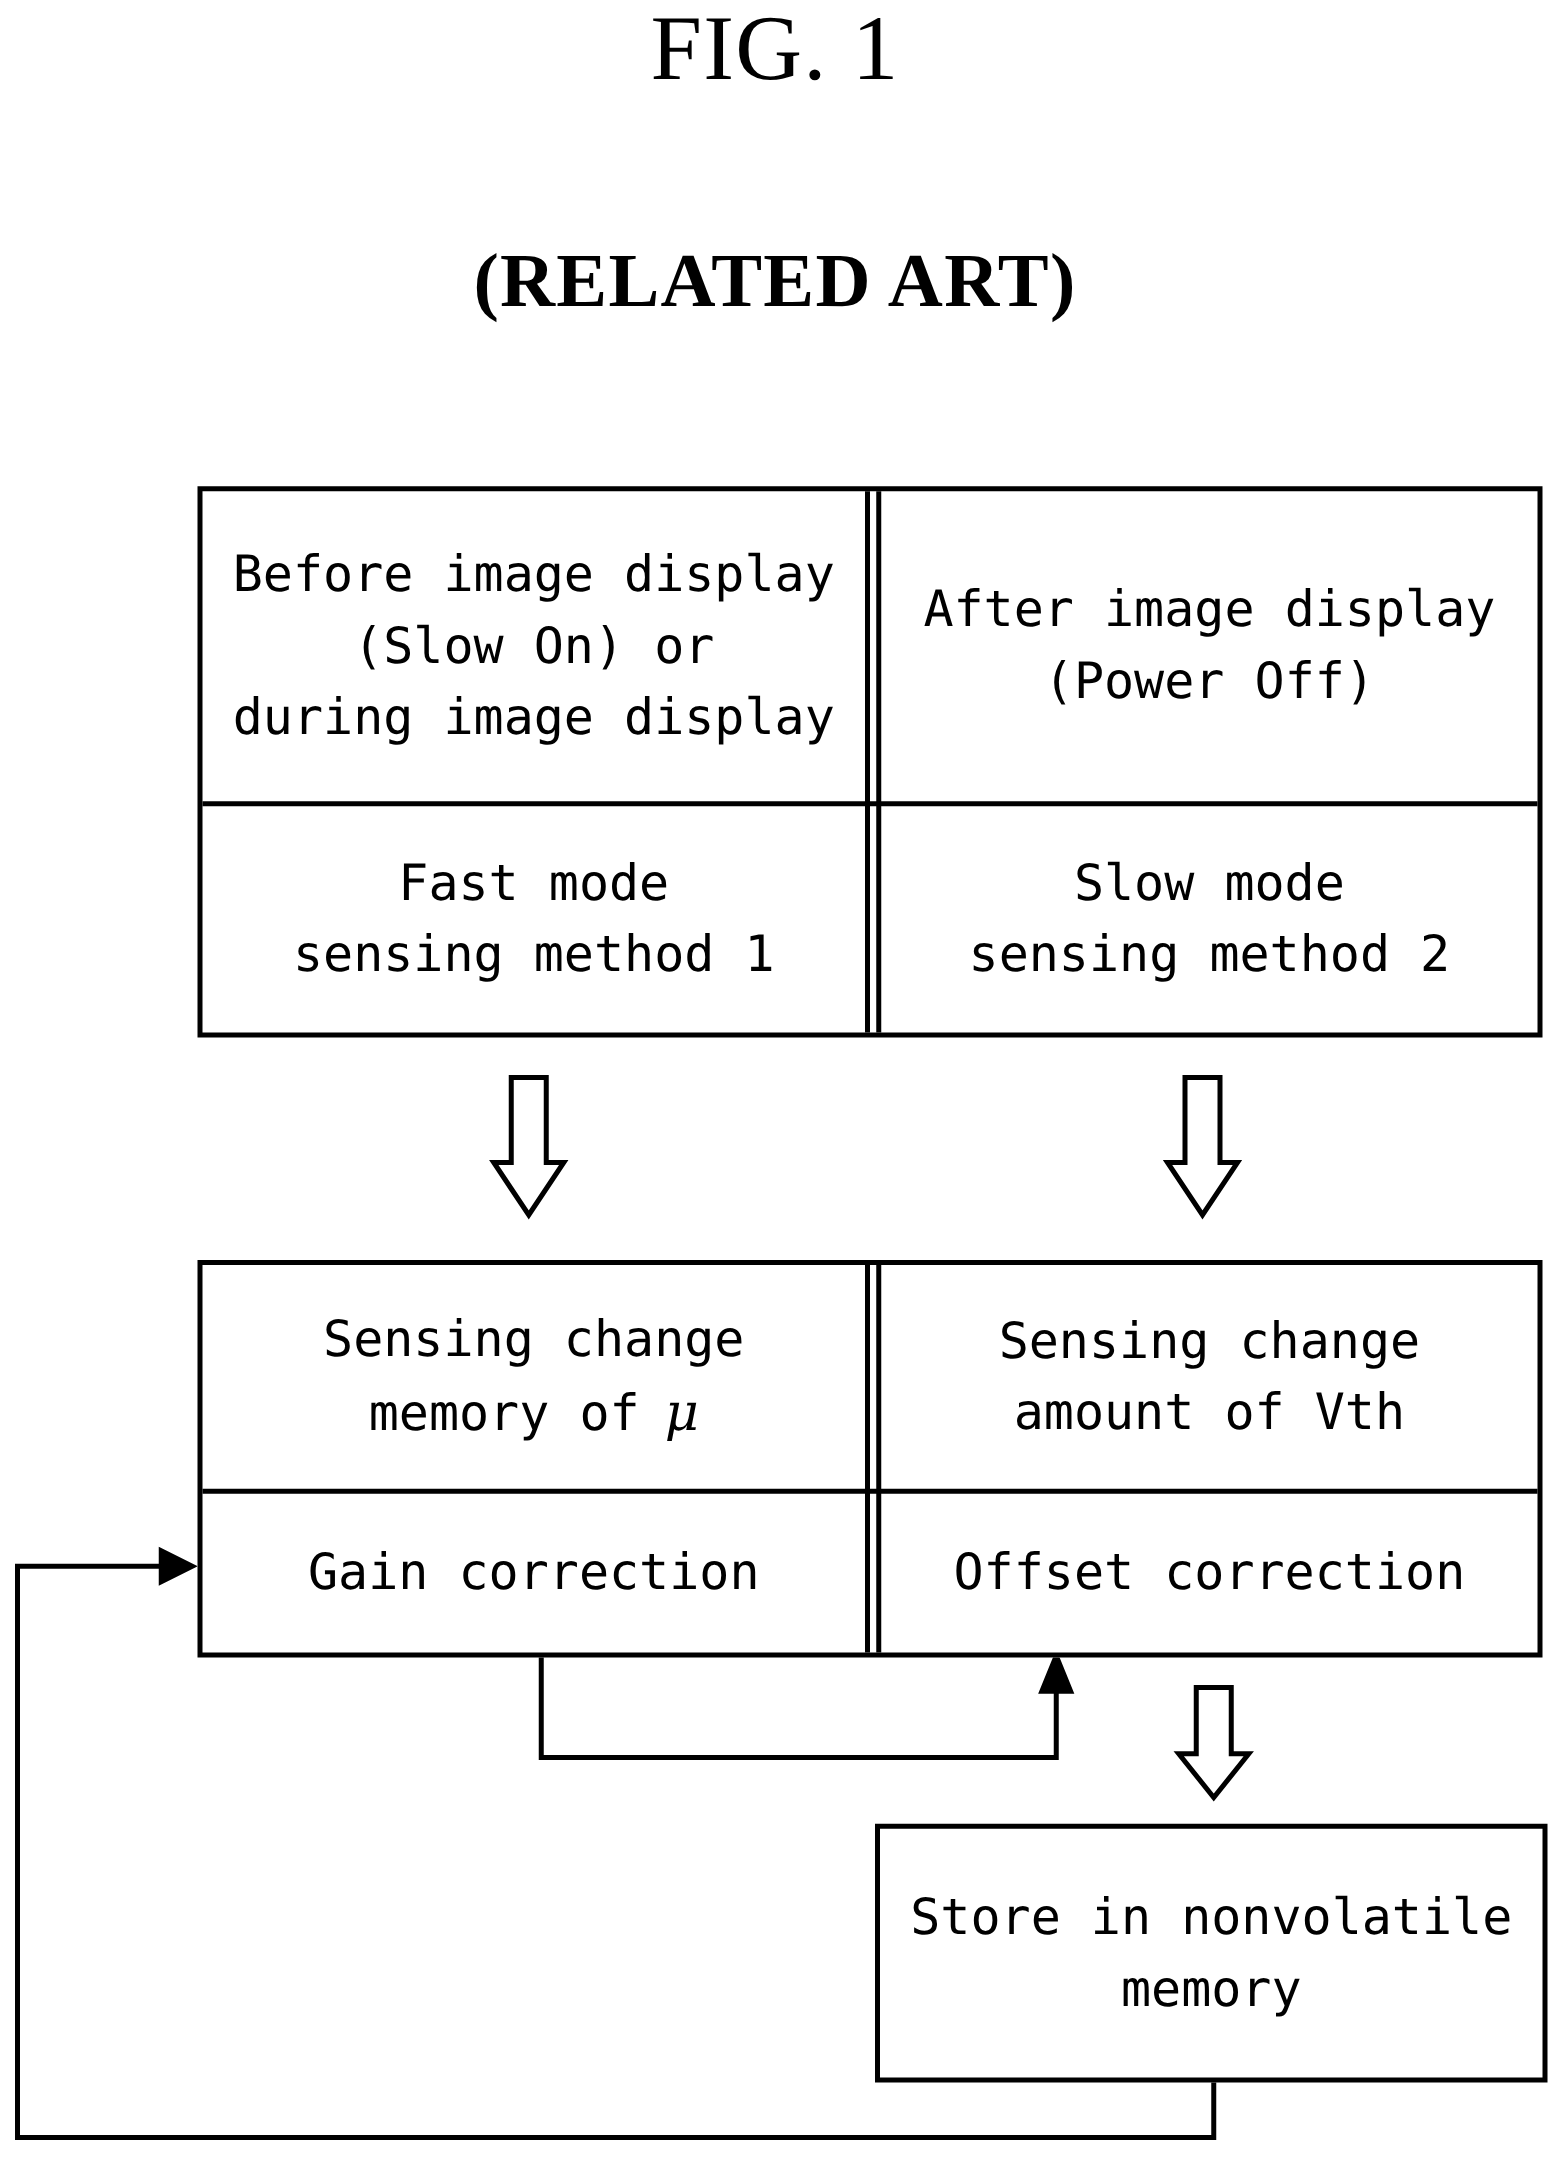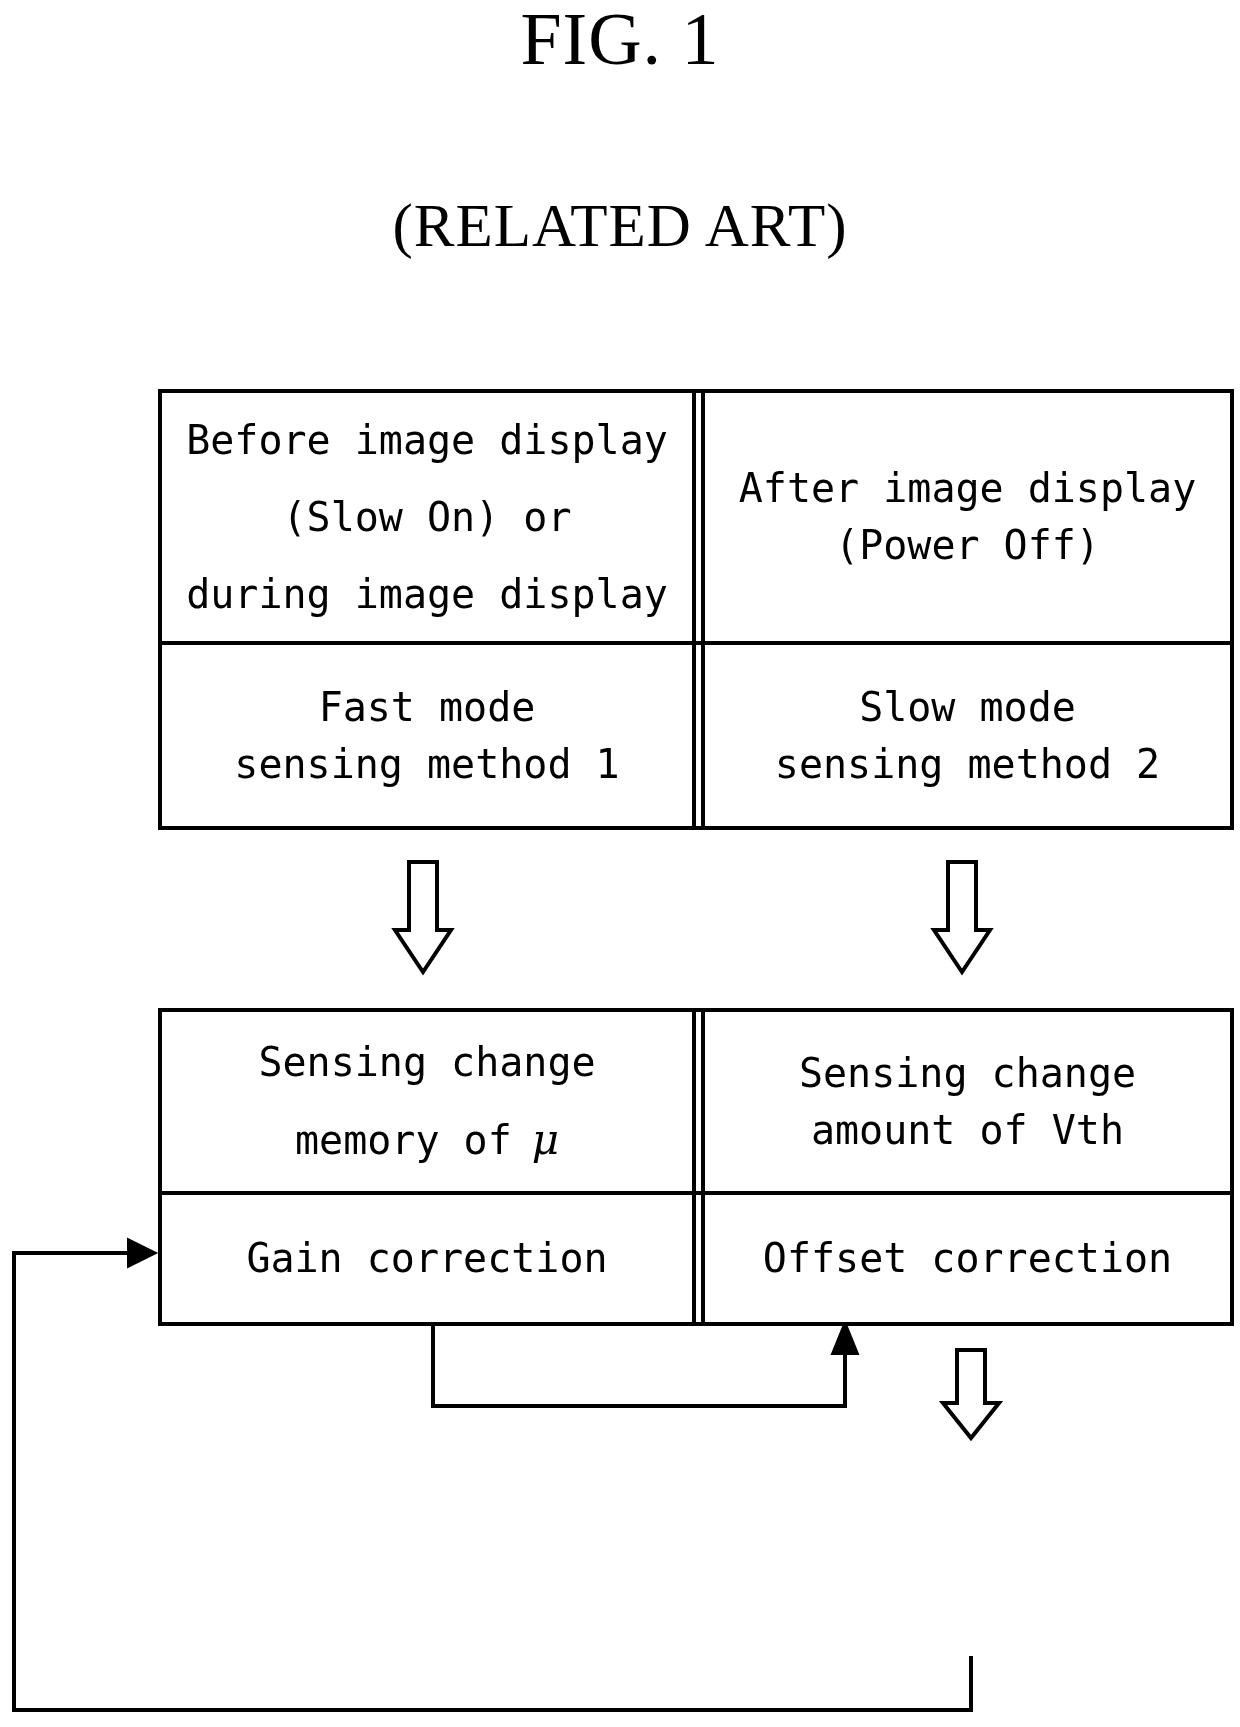--- a/index.html
+++ b/index.html
@@ -22,21 +22,21 @@
     font-size:74px;
     line-height:74px;
     letter-spacing:1px;
   }
   .fig-subtitle{
     position:absolute;
     left:0; top:194px;
     width:100%;
     text-align:center;
     font-family:"Liberation Serif","DejaVu Serif",serif;
-    font-weight:normal;
+    font-weight:bold;
     font-size:61px;
     line-height:64px;
     letter-spacing:1px;
   }
   .dtable{
     position:absolute;
     background:#ffffff;
     border:4px solid #000;
     display:grid;
     grid-template-columns:530px 13px 1fr;
@@ -48,21 +48,21 @@
   .cell{
     display:flex;
     flex-direction:column;
     align-items:center;
     justify-content:center;
     font-size:40px;
     line-height:57px;
     text-align:center;
     white-space:nowrap;
   }
-  .cell.tl{grid-row:1;grid-column:1;gap:20px;}
+  .cell.tl{grid-row:1;grid-column:1;}
   .cell.tr{grid-row:1;grid-column:3;}
   .cell.bl{grid-row:3;grid-column:1;}
   .cell.br{grid-row:3;grid-column:3;}
   .vdiv{
     grid-row:1 / 4;
     grid-column:2;
     border-left:4px solid #000;
     border-right:4px solid #000;
     background:transparent;
     z-index:2;
@@ -170,14 +170,18 @@
 
     <div class="cell br">
       <div>Offset correction</div>
     </div>
 
     <div class="cell bl">
       <div>Gain correction</div>
     </div>
   </div>
 
+  <div class="store-box">
+    <div>Store in nonvolatile</div>
+    <div>memory</div>
+  </div>
 
 </div>
 
 </body></html>

